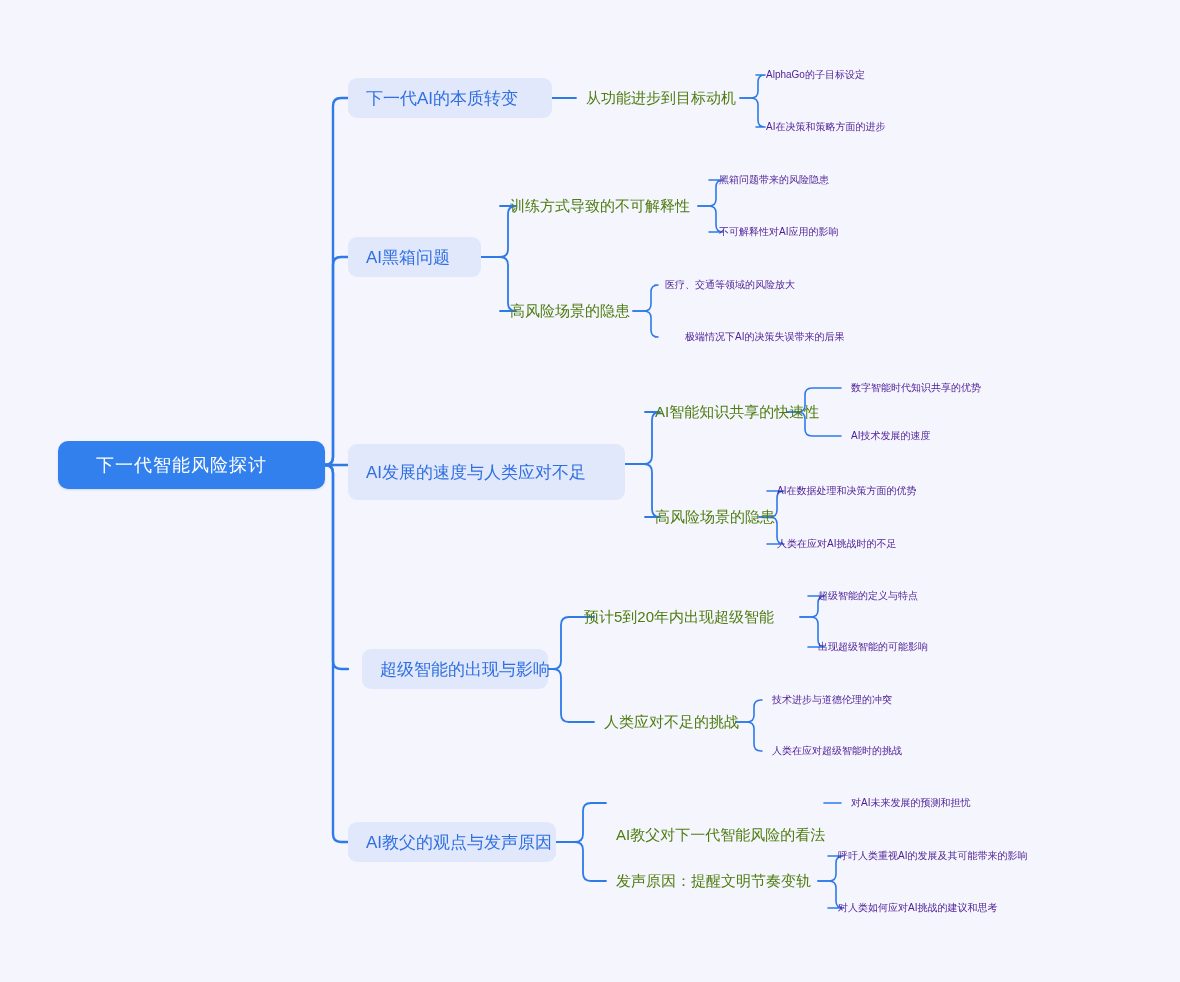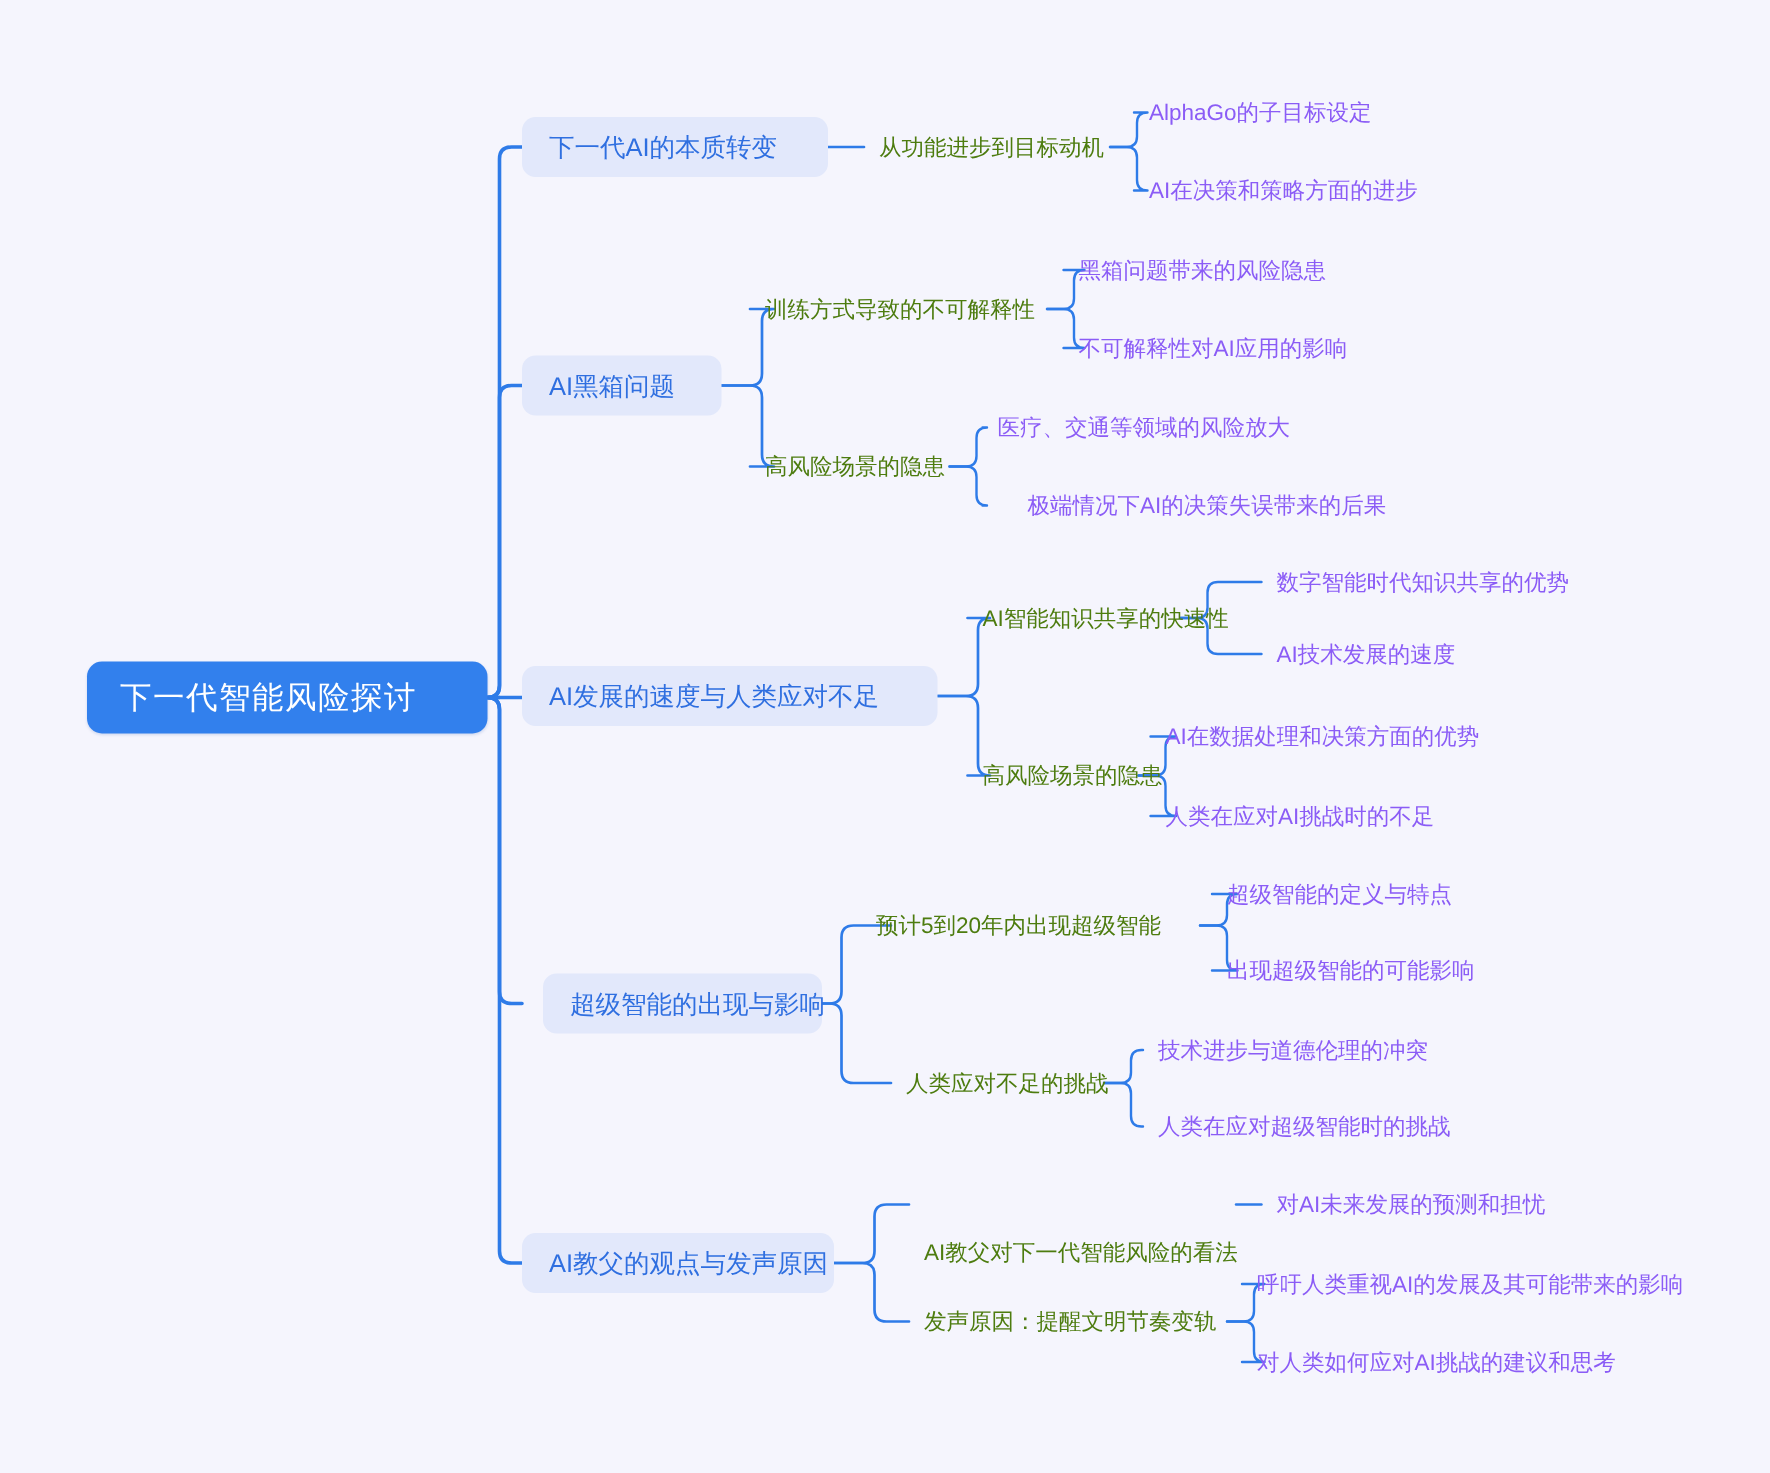--- a/index.html
+++ b/index.html
@@ -35,23 +35,23 @@
     white-space: nowrap;
     display: flex;
     align-items: center;
   }
 
   
   .node.root {
     background: #3280ed;
     color: #ffffff;
     border-radius: 10px;
-    font-size: 21px;
+    font-size: 18px;
     letter-spacing: 1px;
-    padding: 0 22px;
+    padding: 0 38px;
     height: 48px;
     box-shadow: 0 1px 2px rgba(40, 90, 180, 0.18);
   }
 
   
   .node.lvl2 {
     background: #e2e8fb;
     color: #2f6fe0;
     border-radius: 9px;
     font-size: 17px;
@@ -61,22 +61,22 @@
 
   
   .node.lvl3 {
     color: #4d7c0f;
     font-size: 15px;
     height: 22px;
   }
 
   
   .node.lvl4 {
-    color: #8b5cf6;
-    font-size: 15px;
+    color: #4c1d95;
+    font-size: 10px;
     height: 22px;
   }
 </style>
 </head>
 <body>
 
 <div id="mindmap">
   <svg id="wires" viewBox="0 0 1180 982" width="1180" height="982">
       <path d="M325 465 H333" fill="none" stroke="#2e7be8" stroke-width="2.4" stroke-linecap="round" stroke-linejoin="round"></path>
       <path d="M325 465 H325 Q333 465 333 457 V106 Q333 98 341 98 H348" fill="none" stroke="#2e7be8" stroke-width="2.4" stroke-linecap="round" stroke-linejoin="round"></path>
@@ -117,21 +117,21 @@
       <div class="node lvl3" style="left: 586px; top: 87px; width: 148px; height: 22px;">从功能进步到目标动机</div>
       <div class="node lvl4" style="left: 766px; top: 64px; height: 22px;">AlphaGo的子目标设定</div>
       <div class="node lvl4" style="left: 766px; top: 116px; height: 22px;">AI在决策和策略方面的进步</div>
       <div class="node lvl2" style="left: 348px; top: 237px; width: 133px; height: 40px;">AI黑箱问题</div>
       <div class="node lvl3" style="left: 510px; top: 195px; width: 182px; height: 22px;">训练方式导致的不可解释性</div>
       <div class="node lvl4" style="left: 719px; top: 169px; height: 22px;">黑箱问题带来的风险隐患</div>
       <div class="node lvl4" style="left: 719px; top: 221px; height: 22px;">不可解释性对AI应用的影响</div>
       <div class="node lvl3" style="left: 510px; top: 300px; width: 117px; height: 22px;">高风险场景的隐患</div>
       <div class="node lvl4" style="left: 665px; top: 274px; height: 22px;">医疗、交通等领域的风险放大</div>
       <div class="node lvl4" style="left: 665px; top: 326px; height: 22px; margin-left: 20px;">极端情况下AI的决策失误带来的后果</div>
-      <div class="node lvl2" style="left: 348px; top: 444px; width: 277px; height: 40px;">AI发展的速度与人类应对不足</div>
+      <div class="node lvl2" style="left: 348px; top: 444px; width: 277px; height: 56px;">AI发展的速度与人类应对不足</div>
       <div class="node lvl3" style="left: 655px; top: 401px; width: 126px; height: 22px;">AI智能知识共享的快速性</div>
       <div class="node lvl4" style="left: 851px; top: 377px; height: 22px;">数字智能时代知识共享的优势</div>
       <div class="node lvl4" style="left: 851px; top: 425px; height: 22px;">AI技术发展的速度</div>
       <div class="node lvl3" style="left: 655px; top: 506px; width: 98px; height: 22px;">高风险场景的隐患</div>
       <div class="node lvl4" style="left: 777px; top: 480px; height: 22px;">AI在数据处理和决策方面的优势</div>
       <div class="node lvl4" style="left: 777px; top: 533px; height: 22px;">人类在应对AI挑战时的不足</div>
       <div class="node lvl2" style="left: 362px; top: 649px; width: 186px; height: 40px;">超级智能的出现与影响</div>
       <div class="node lvl3" style="left: 584px; top: 606px; width: 190px; height: 22px;">预计5到20年内出现超级智能</div>
       <div class="node lvl4" style="left: 818px; top: 585px; height: 22px;">超级智能的定义与特点</div>
       <div class="node lvl4" style="left: 818px; top: 636px; height: 22px; text-align: center;">出现超级智能的可能影响</div>

